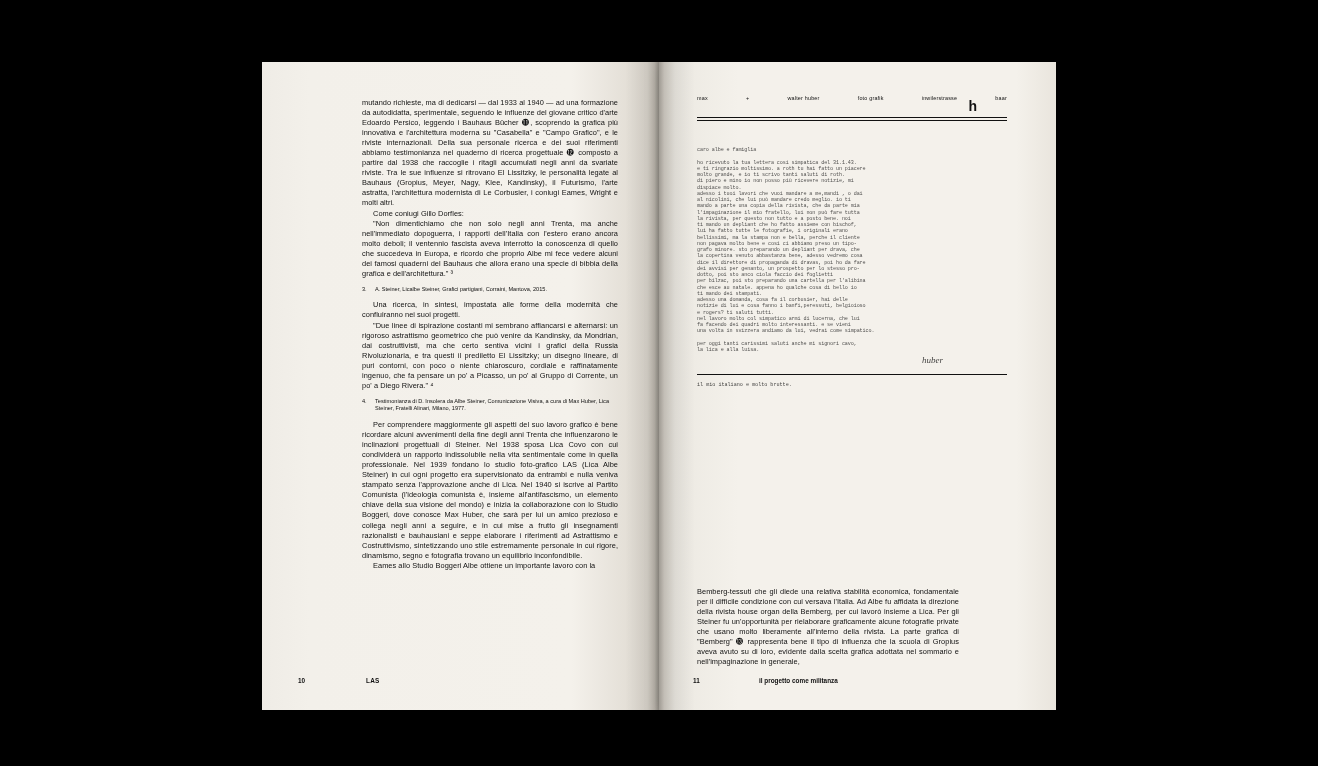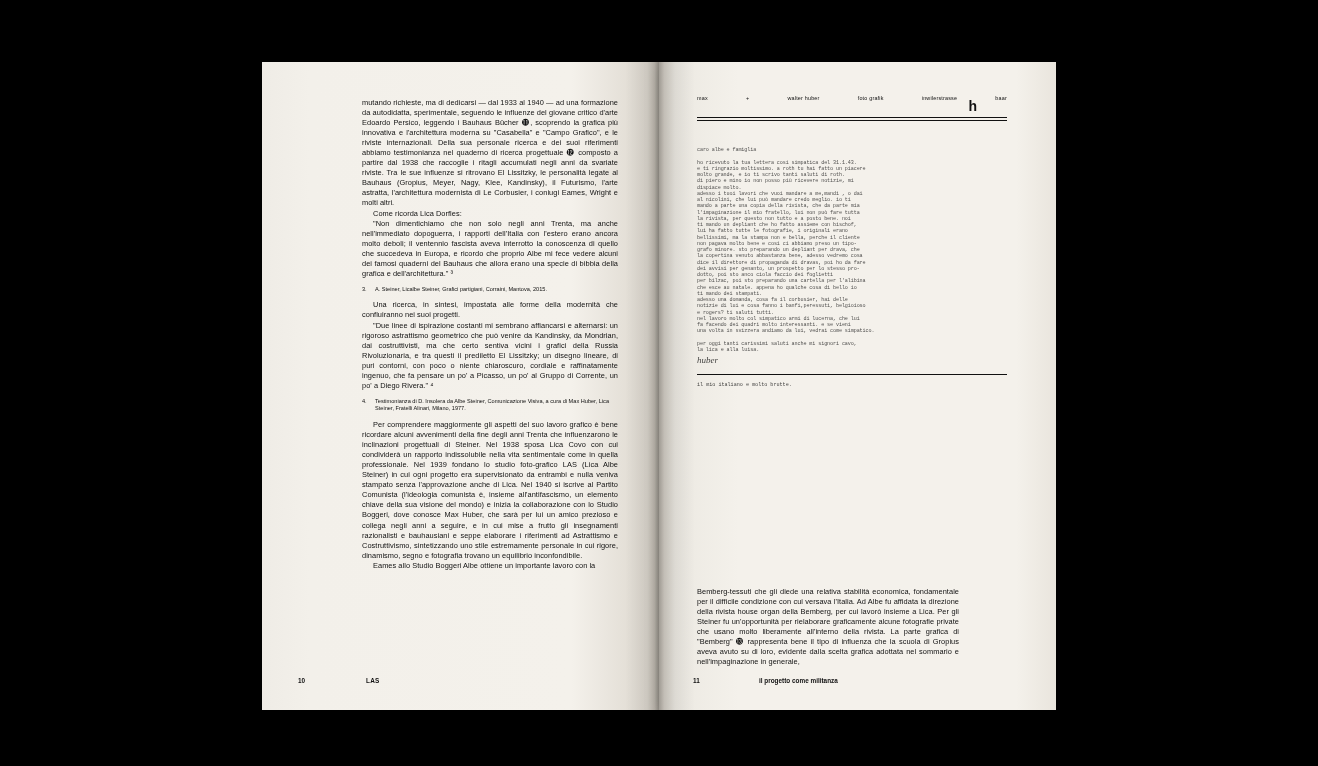--- a/index.html
+++ b/index.html
@@ -48,35 +48,35 @@
        padding-right:6px;font-family:"Liberation Sans",sans-serif;}
   .lh-logo .plus{font-weight:normal;font-size:17px;vertical-align:3px;padding:0 9px;}
   .lh-row{display:flex;justify-content:space-between;font-size:5.4px;margin-top:9px;letter-spacing:.2px;}
   .lh-h{font-size:14px;font-weight:bold;text-align:right;padding-right:30px;margin-top:-2px;line-height:1;}
   .lh-rule{border-top:1px solid #111;margin-top:4px;}
   .lh-rule2{border-top:1px solid #111;margin-top:2px;}
 
   .typed{font-family:"Liberation Mono",monospace;font-size:5.1px;line-height:6.25px;
      color:#2a2a2a;white-space:pre;margin-top:26px;letter-spacing:-.1px;}
   .typed.op{opacity:.82;}
-  .sig{font-family:"Liberation Serif",serif;font-style:italic;font-size:9px;text-align:left;
+  .sig{font-family:"Liberation Serif",serif;font-style:italic;font-size:9px;text-align:right;
      padding-right:64px;margin-top:2px;opacity:.8;}
   .letter-rule{border-top:1px solid #111;margin-top:9px;}
   .postscript{font-family:"Liberation Mono",monospace;font-size:5.1px;margin-top:7px;opacity:.8;}
 </style>
 </head>
 <body>
 
 <div class="stage">
   <div class="book">
 
     <div class="page page-left">
       <div class="col col-left">
         <div class="body-text">mutando richieste, ma di dedicarsi — dal 1933 al 1940 — ad una formazione da autodidatta, sperimentale, seguendo le influenze del giovane critico d'arte Edoardo Persico, leggendo i Bauhaus Bücher ⓫, scoprendo la grafica più innovativa e l'architettura moderna su "Casabella" e "Campo Grafico", e le riviste internazionali. Della sua personale ricerca e dei suoi riferimenti abbiamo testimonianza nel quaderno di ricerca progettuale ⓬ composto a partire dal 1938 che raccoglie i ritagli accumulati negli anni da svariate riviste. Tra le sue influenze si ritrovano El Lissitzky, le personalità legate al Bauhaus (Gropius, Meyer, Nagy, Klee, Kandinsky), il Futurismo, l'arte astratta, l'architettura modernista di Le Corbusier, i coniugi Eames, Wright e molti altri.</div>
-        <div class="body-text" style="text-indent:11px">Come ricorda Lica Dorfles:</div>
+        <div class="body-text" style="text-indent:11px">Come coniugi Gillo Dorfles:</div>
         <div class="body-text" style="text-indent:11px">"Non dimentichiamo che non solo negli anni Trenta, ma anche nell'immediato dopoguerra, i rapporti dell'Italia con l'estero erano ancora molto deboli; il ventennio fascista aveva interrotto la conoscenza di quello che succedeva in Europa, e ricordo che proprio Albe mi fece vedere alcuni dei famosi quaderni del Bauhaus che allora erano una specie di bibbia della grafica e dell'architettura." ³</div>
 
         <div class="note">
           <span class="num">3.</span>
           <span>A. Steiner, Licalbe Steiner, Grafici partigiani, Corraini, Mantova, 2015.</span>
         </div>
 
         <div class="body-text" style="text-indent:11px">Una ricerca, in sintesi, impostata alle forme della modernità che confluiranno nei suoi progetti.</div>
         <div class="body-text" style="text-indent:11px">"Due linee di ispirazione costanti mi sembrano affiancarsi e alternarsi: un rigoroso astrattismo geometrico che può venire da Kandinsky, da Mondrian, dai costruttivisti, ma che certo sentiva vicini i grafici della Russia Rivoluzionaria, e tra questi il prediletto El Lissitzky; un disegno lineare, di puri contorni, con poco o niente chiaroscuro, cordiale e raffinatamente ingenuo, che fa pensare un po' a Picasso, un po' al Gruppo di Corrente, un po' a Diego Rivera." ⁴</div>
 

